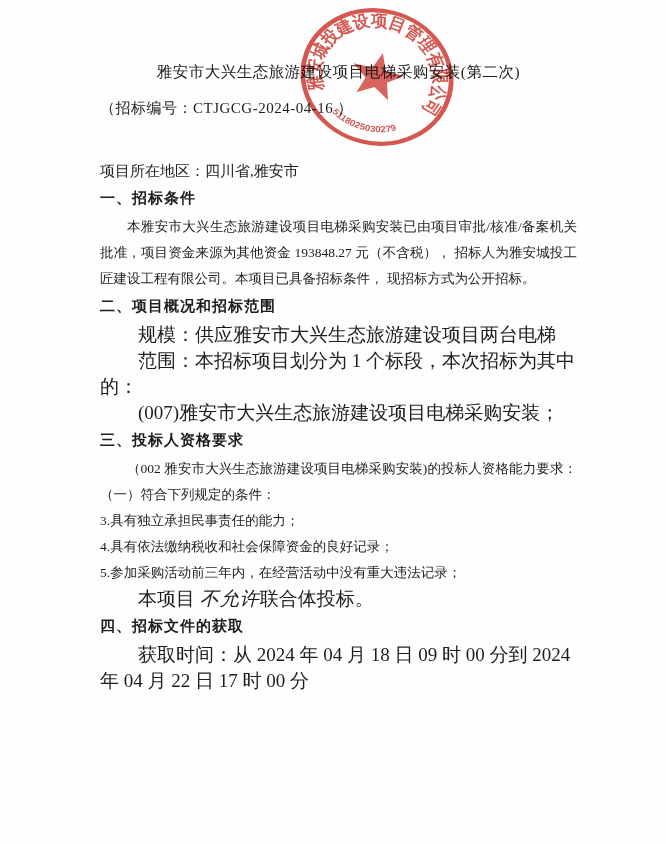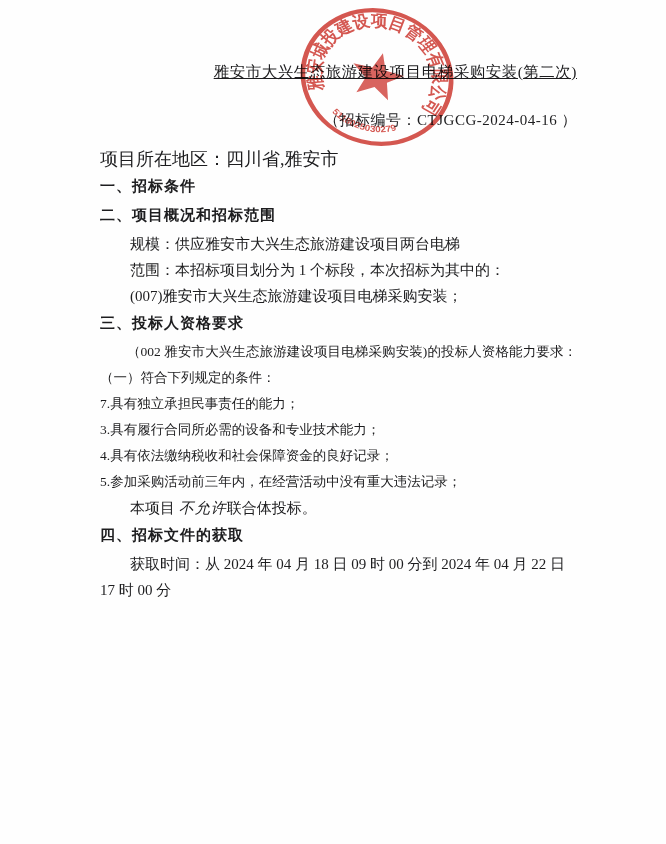--- a/index.html
+++ b/index.html
@@ -11,55 +11,54 @@
     overflow:hidden;
     font-family:"Liberation Serif","DejaVu Serif",serif;
     color:#1d1d1f;
   }
   .content {
     position:absolute;
     left:100px; top:0; width:477px;
   }
   .doc-title {
     margin-top:60px;
-    text-align:right;
+    text-align:center;
     font-size:15.5px;
     line-height:24px;
     letter-spacing:0.5px;
-    text-decoration:underline;
   }
   .doc-subtitle {
-    margin-top:24px;
-    text-align:right;
+    margin-top:12px;
+    text-align:left;
     font-size:15px;
     line-height:24px;
     letter-spacing:0.5px;
   }
   .location-line {
-    margin-top:14px;
-    font-size:18px;
+    margin-top:38px;
+    font-size:15px;
     line-height:26px;
   }
   .sec-heading {
     font-family:Liberation Mono, monospace;
     font-weight:bold;
     font-size:15px;
     line-height:26px;
     margin:3px 0 1px 0;
     letter-spacing:1px;
   }
   .para {
     font-size:13.5px;
     line-height:26px;
     text-align:justify;
     text-indent:2em;
     margin:0;
   }
   .line-ind {
-    font-size:15px;
+    font-size:19px;
     line-height:26px;
     text-indent:2em;
     margin:0;
   }
   .list-item {
     font-size:13.5px;
     line-height:26px;
     text-align:justify;
     margin:0;
   }
@@ -81,30 +80,30 @@
 <div class="page">
 
   <div class="content">
 
     <div class="doc-title">雅安市大兴生态旅游建设项目电梯采购安装(第二次)</div>
     <div class="doc-subtitle">（招标编号：CTJGCG-2024-04-16  ）</div>
 
     <div class="location-line">项目所在地区：四川省,雅安市</div>
 
     <div class="sec-heading">一、招标条件</div>
+    <p class="para">本雅安市大兴生态旅游建设项目电梯采购安装已由项目审批/核准/备案机关批准，项目资金来源为其他资金 193848.27 元（不含税）， 招标人为雅安城投工匠建设工程有限公司。本项目已具备招标条件， 现招标方式为公开招标。</p>
 
     <div class="sec-heading">二、项目概况和招标范围</div>
     <p class="line-ind">规模：供应雅安市大兴生态旅游建设项目两台电梯</p>
     <p class="line-ind">范围：本招标项目划分为 1 个标段，本次招标为其中的：</p>
     <p class="line-ind">(007)雅安市大兴生态旅游建设项目电梯采购安装；</p>
 
     <div class="sec-heading">三、投标人资格要求</div>
     <p class="para">（002 雅安市大兴生态旅游建设项目电梯采购安装)的投标人资格能力要求： （一）符合下列规定的条件：</p>
-    <p class="list-item">7.具有独立承担民事责任的能力；</p>
-    <p class="list-item">3.具有履行合同所必需的设备和专业技术能力；</p>
+    <p class="list-item">3.具有独立承担民事责任的能力；</p>
     <p class="list-item">4.具有依法缴纳税收和社会保障资金的良好记录；</p>
     <p class="list-item">5.参加采购活动前三年内，在经营活动中没有重大违法记录；</p>
     <p class="line-ind"><span>本项目 </span><span class="emph-italic">不允许</span><span>联合体投标。</span></p>
 
     <div class="sec-heading">四、招标文件的获取</div>
     <p class="line-ind">获取时间：从 2024 年 04 月 18 日  09 时 00 分到 2024 年 04 月 22 日  17 时 00 分</p>
 
   </div>
 
   <svg class="stamp" viewBox="0 0 200 200" preserveAspectRatio="none">

